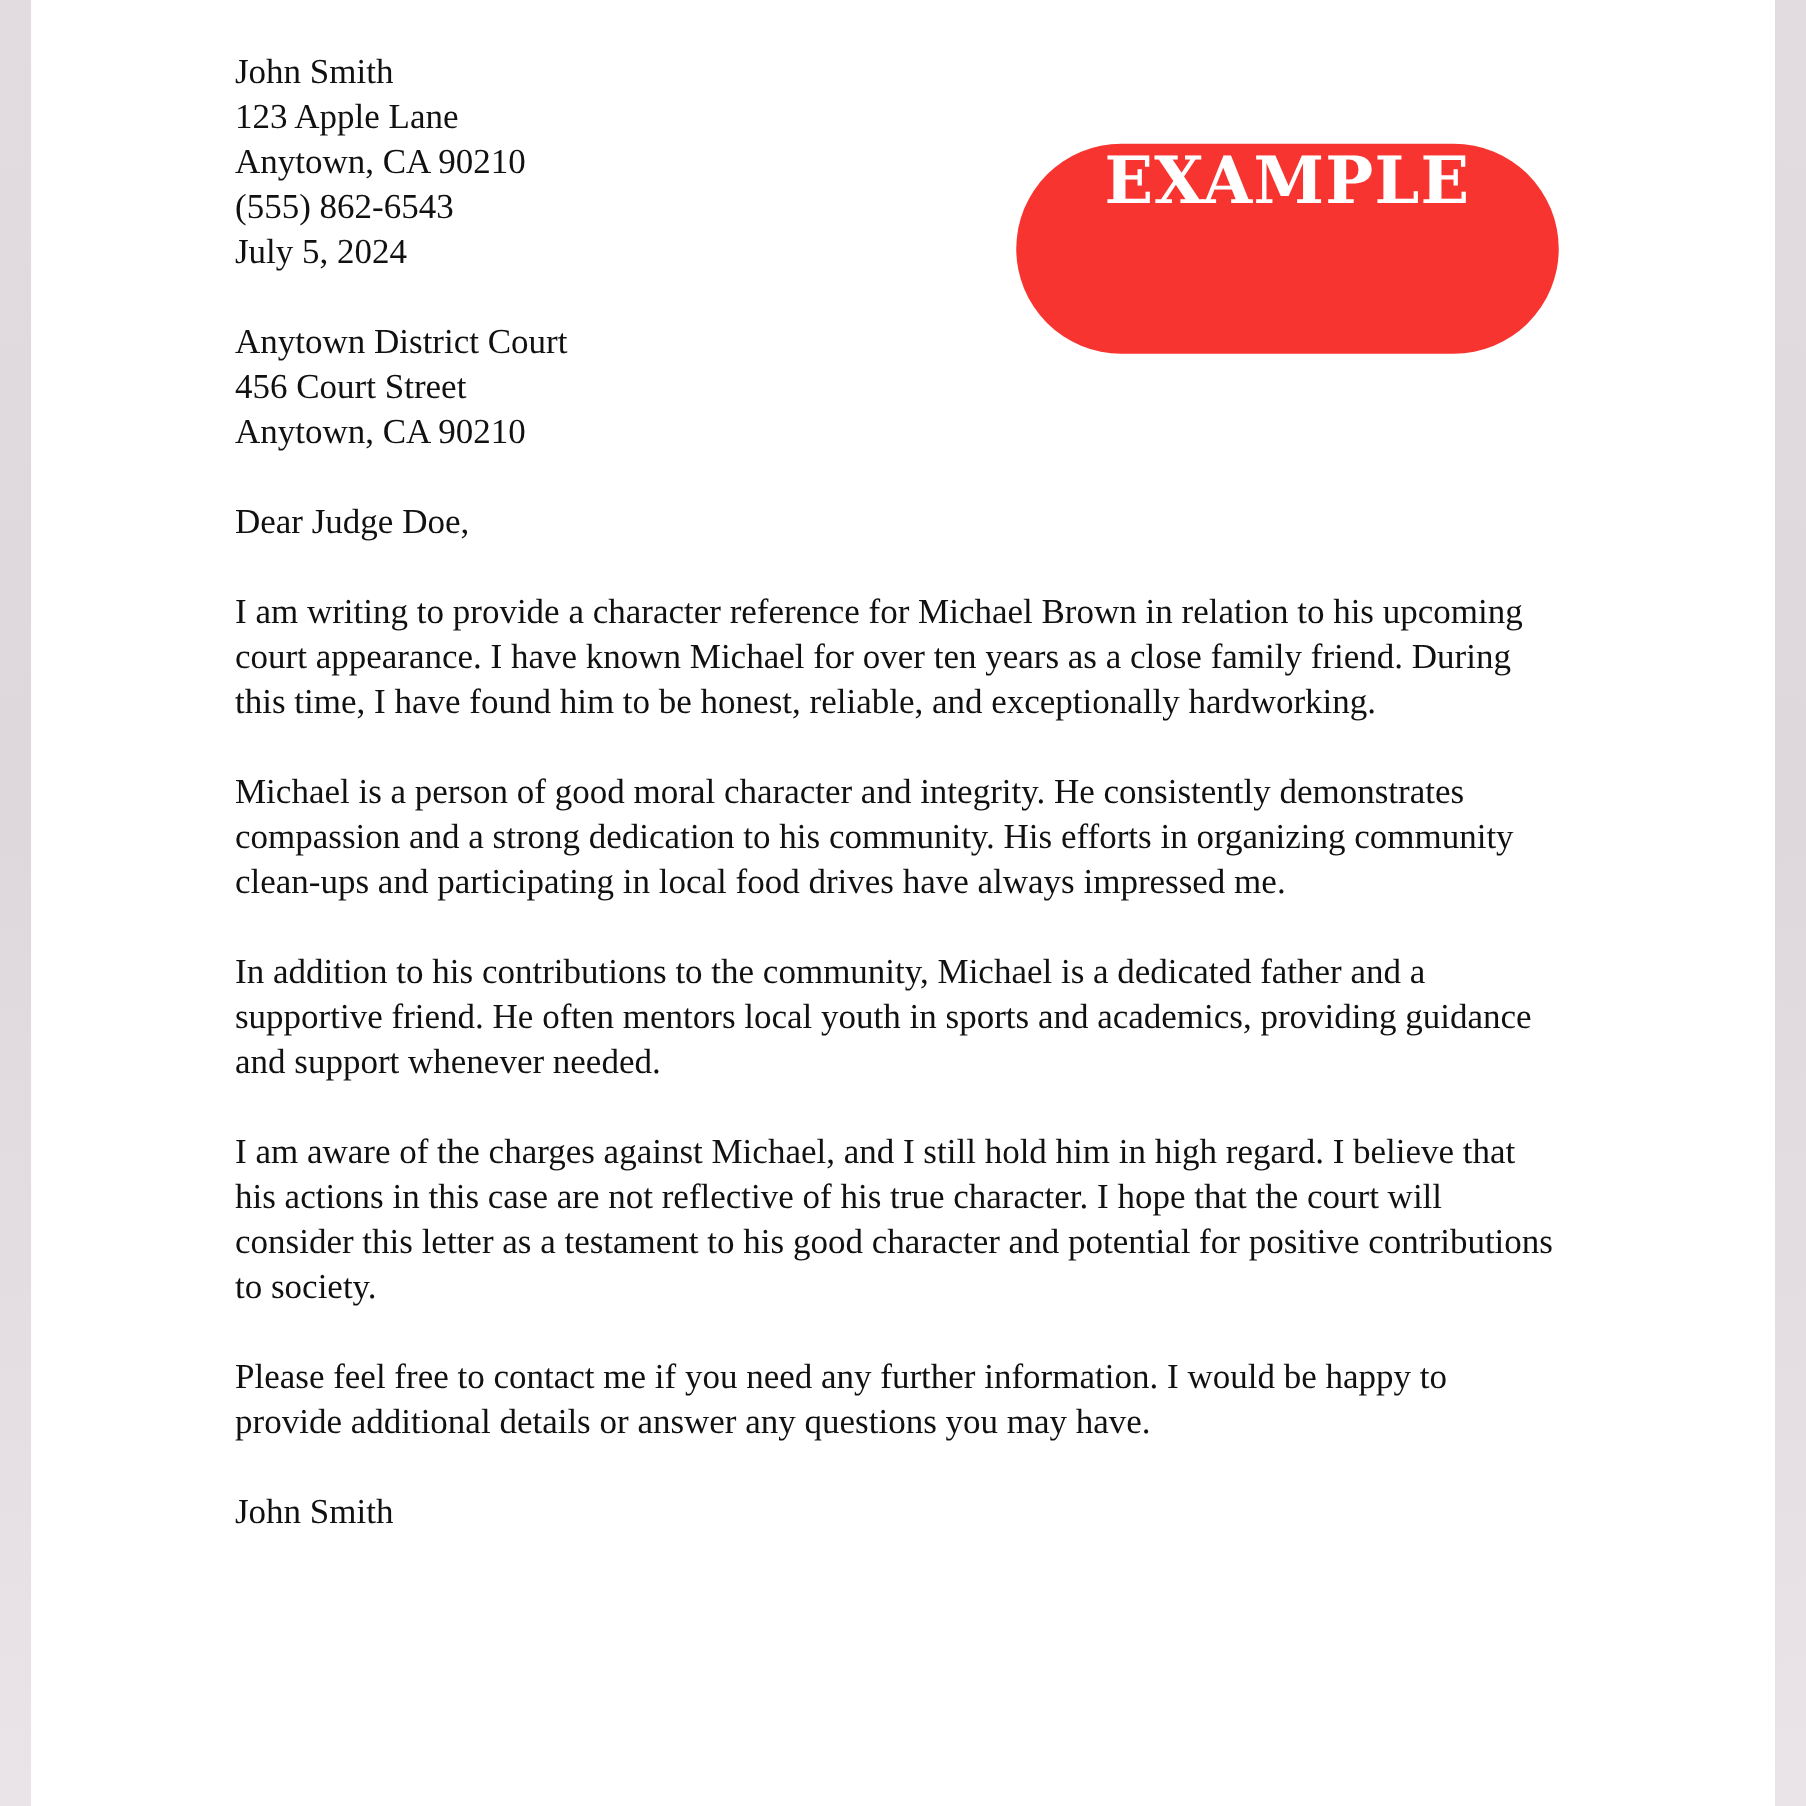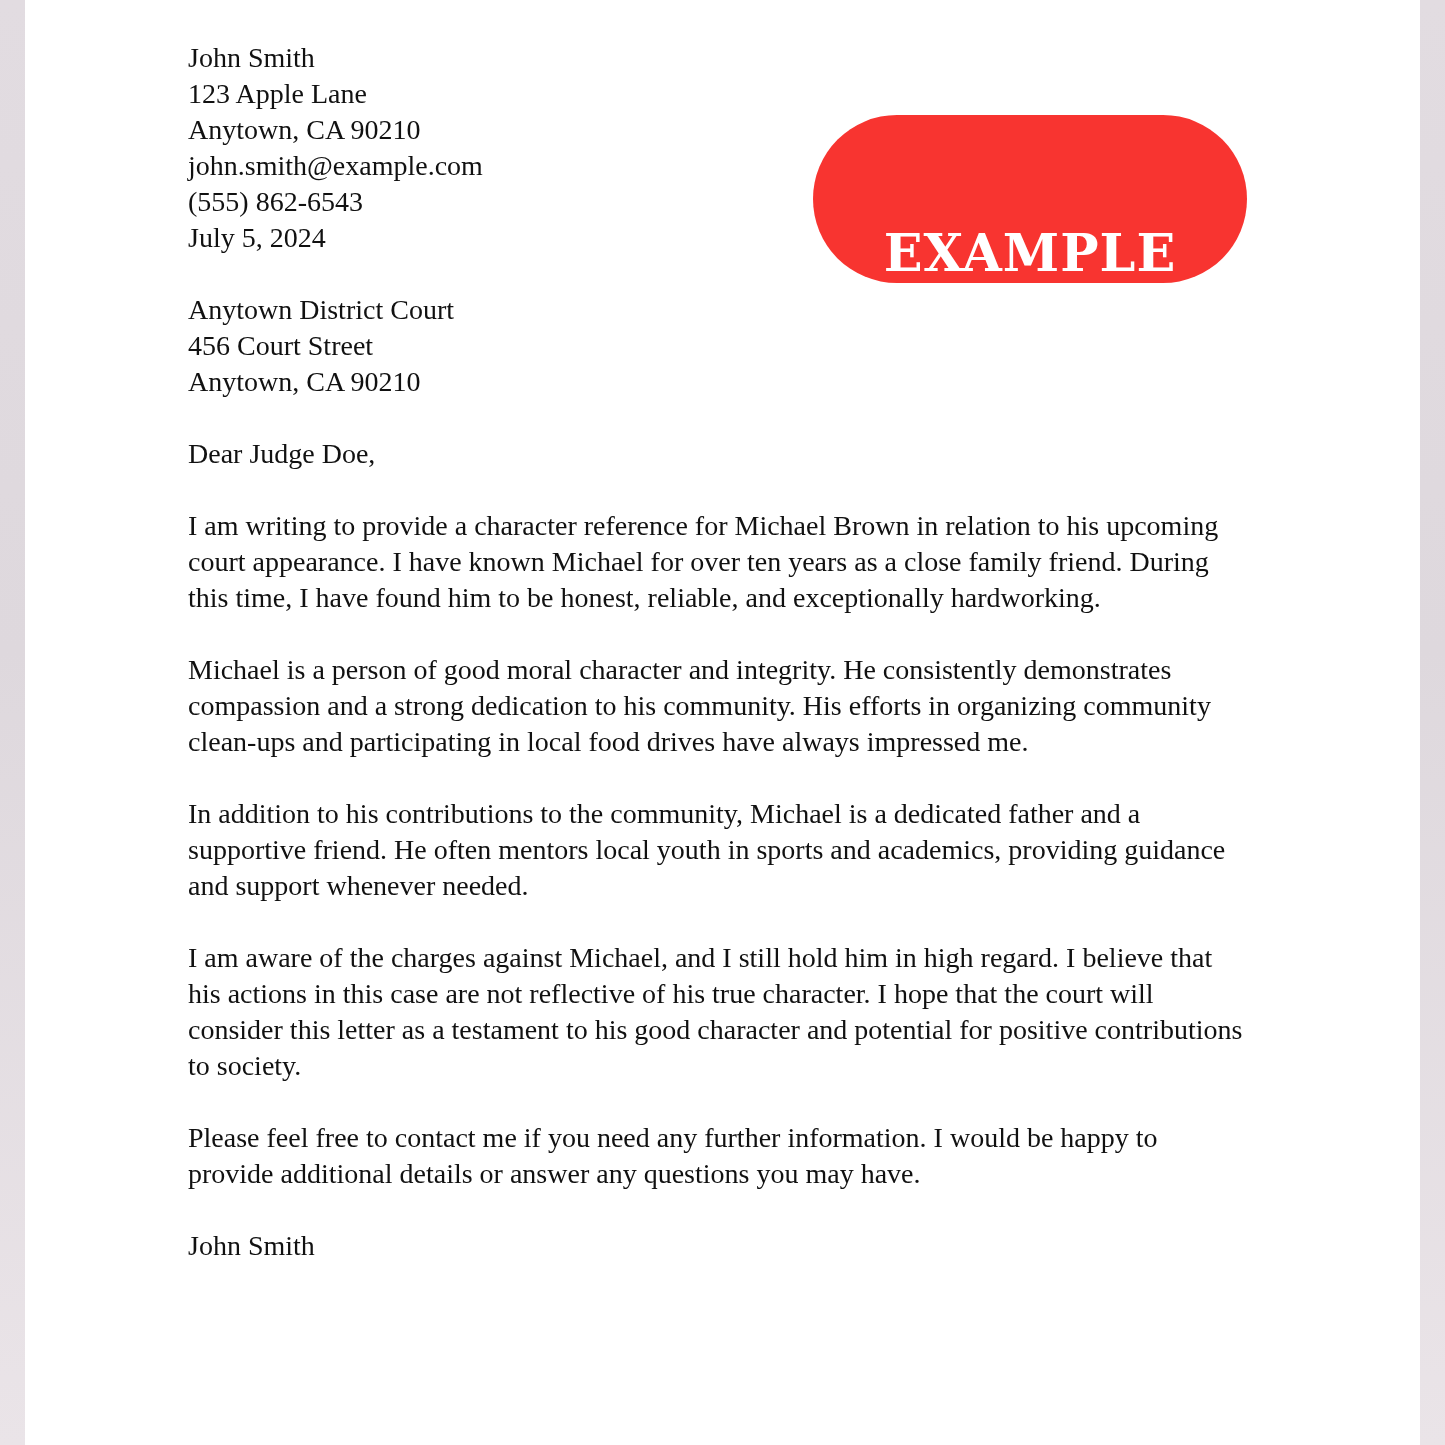--- a/index.html
+++ b/index.html
@@ -52,21 +52,21 @@
   }
   .badge {
     position: absolute;
     left: 813px;
     top: 115px;
     width: 434px;
     height: 168px;
     border-radius: 84px;
     background: var(--badge-bg, #f83430);
     display: flex;
-    align-items: flex-end;
+    align-items: flex-start;
     justify-content: center;
   }
   .badge-label {
     color: var(--badge-fg, #ffffff);
     font-family: "DejaVu Serif", serif;
     font-weight: bold;
     font-size: 51px;
     letter-spacing: 1px;
     transform: scaleY(1.02);
   }
@@ -78,21 +78,20 @@
 <div class="edge-strip right"></div>
 
 <div class="letter-page">
 
   <div class="letter-content">
 
     <div class="block">
       <div class="line">John Smith</div>
       <div class="line">123 Apple Lane</div>
       <div class="line">Anytown, CA 90210</div>
-      <div class="line">john.smith@example.com</div>
       <div class="line">(555) 862-6543</div>
       <div class="line">July 5, 2024</div>
     </div>
 
     <div class="block">
       <div class="line">Anytown District Court</div>
       <div class="line">456 Court Street</div>
       <div class="line">Anytown, CA 90210</div>
     </div>
 

